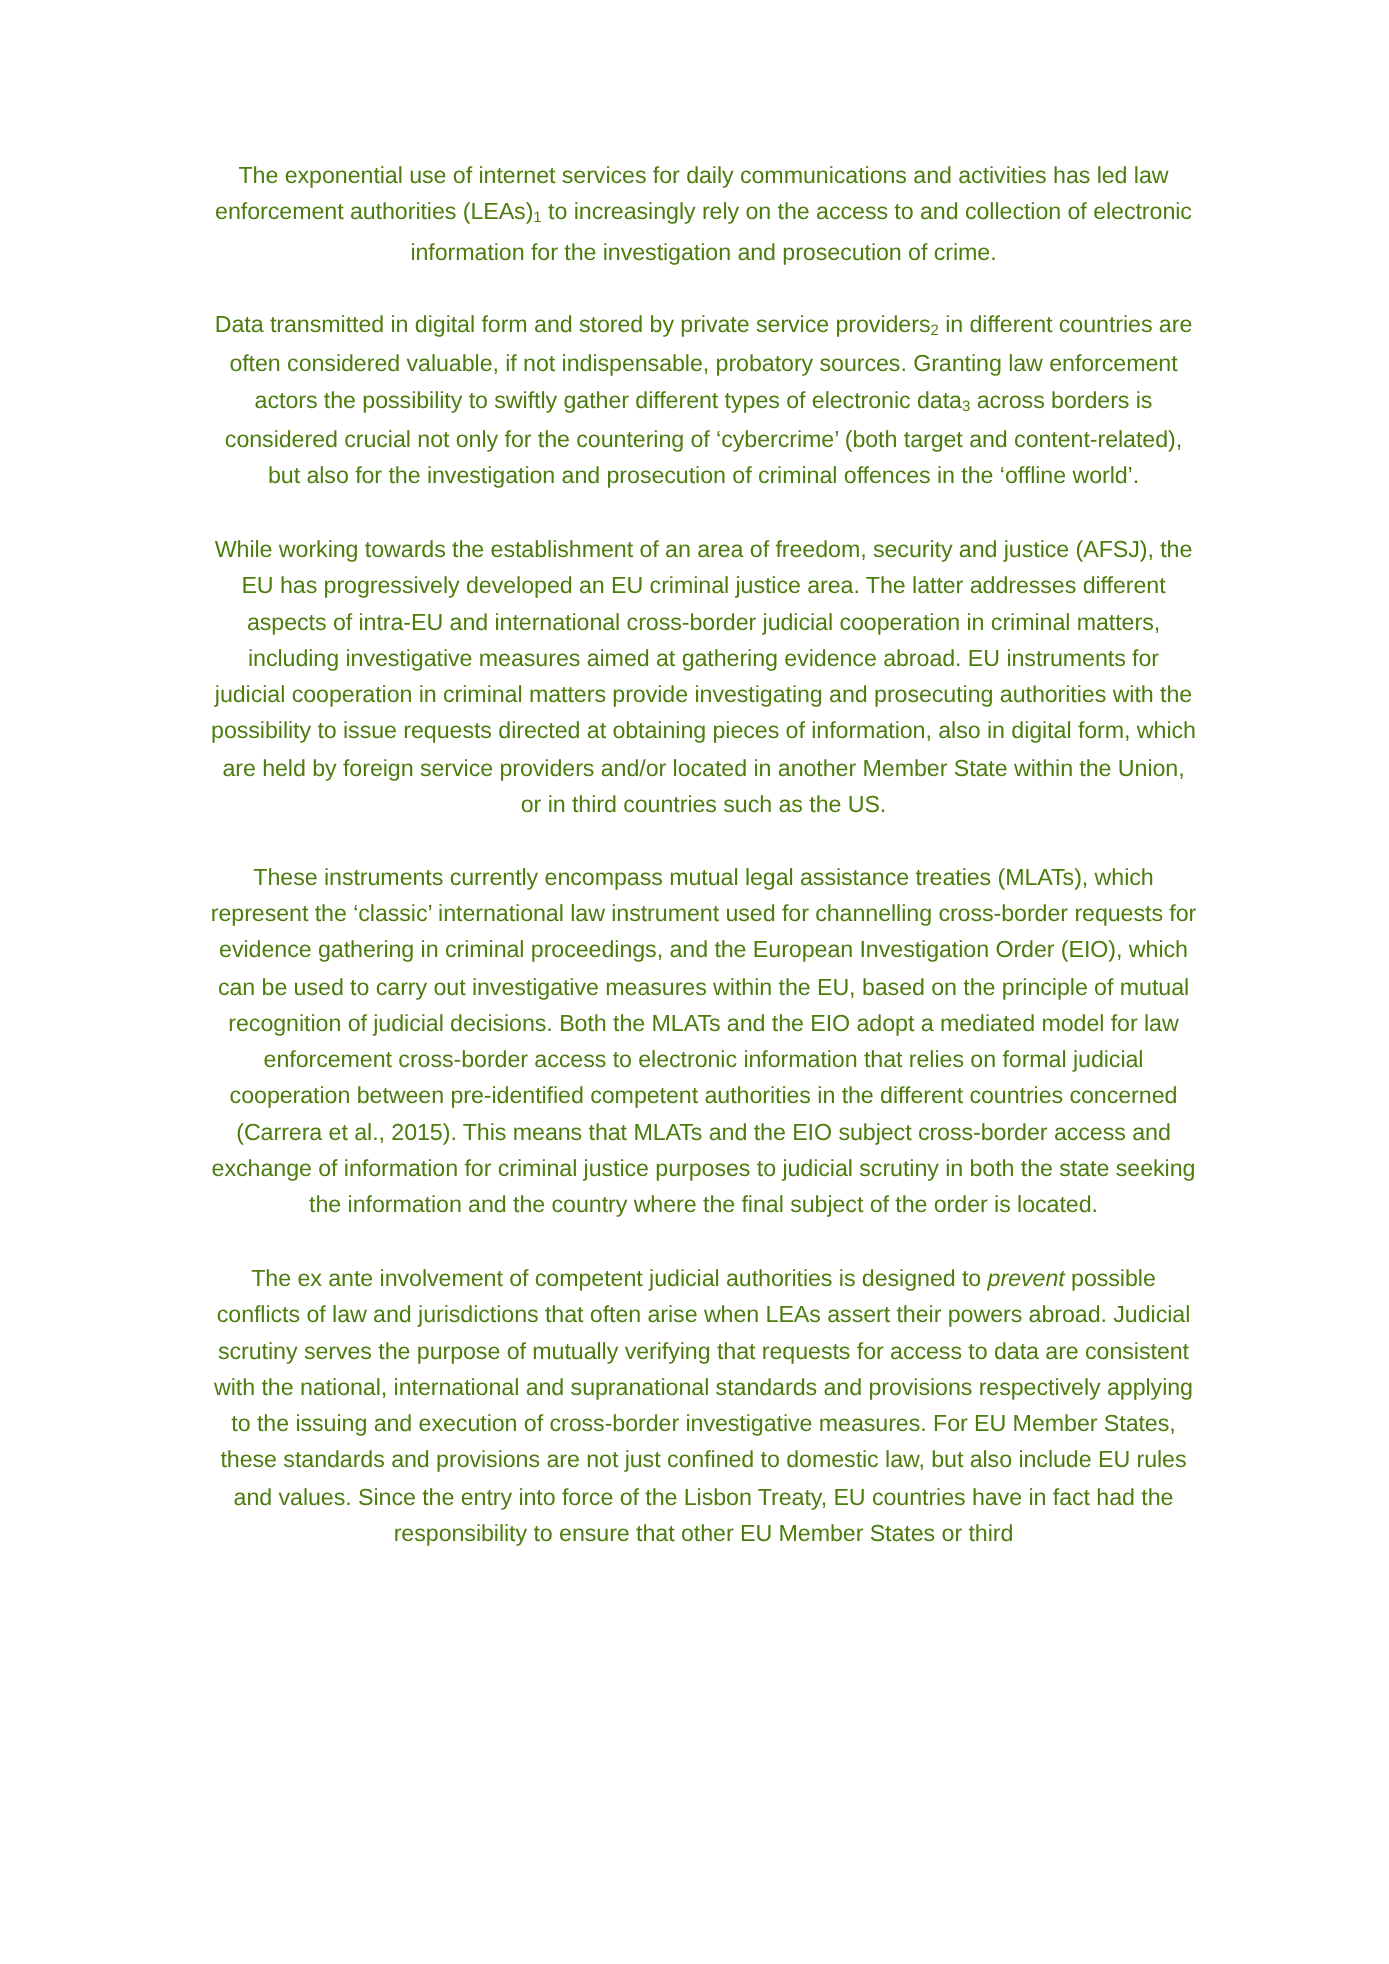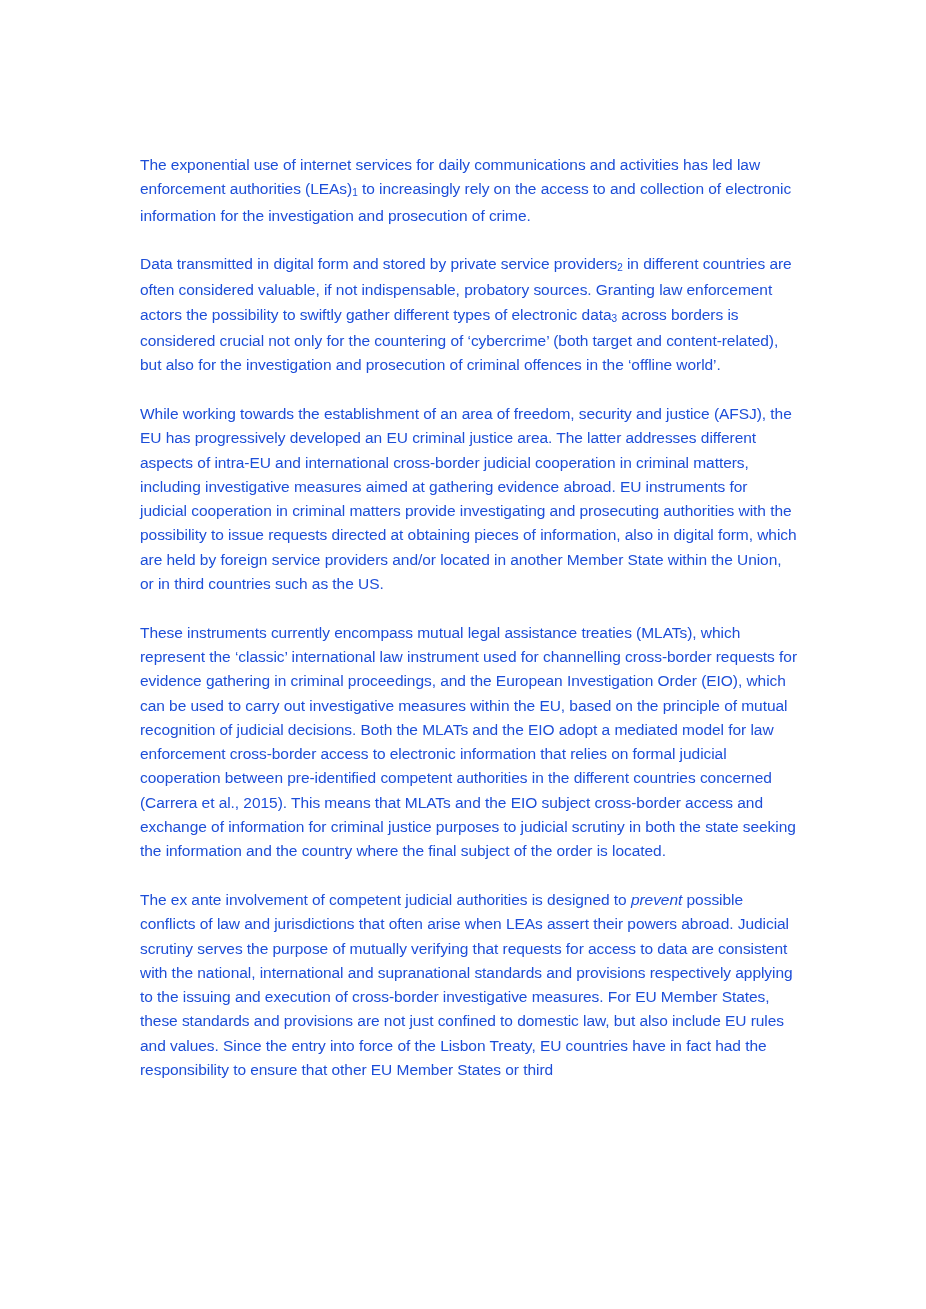--- a/index.html
+++ b/index.html
@@ -15,24 +15,23 @@
     overflow: hidden;
     font-family: "Liberation Sans", sans-serif;
   }
   .text-block {
     position: absolute;
     left: 140px;
     top: 106px;
     width: 658px;
     font-size: 15.5px;
     line-height: 24.3px;
-    color: #1d4ed8;
-    text-align: left;
+    color: #4d7c0f;
+    text-align: center;
     letter-spacing: -0.05px;
-    margin-top: 47px;
   }
   .text-block p {
     margin: 0 0 24.3px 0;
   }
   .fnref {
     font-size: 10px;
     position: relative;
     top: 2px;
     letter-spacing: 0;
   }

